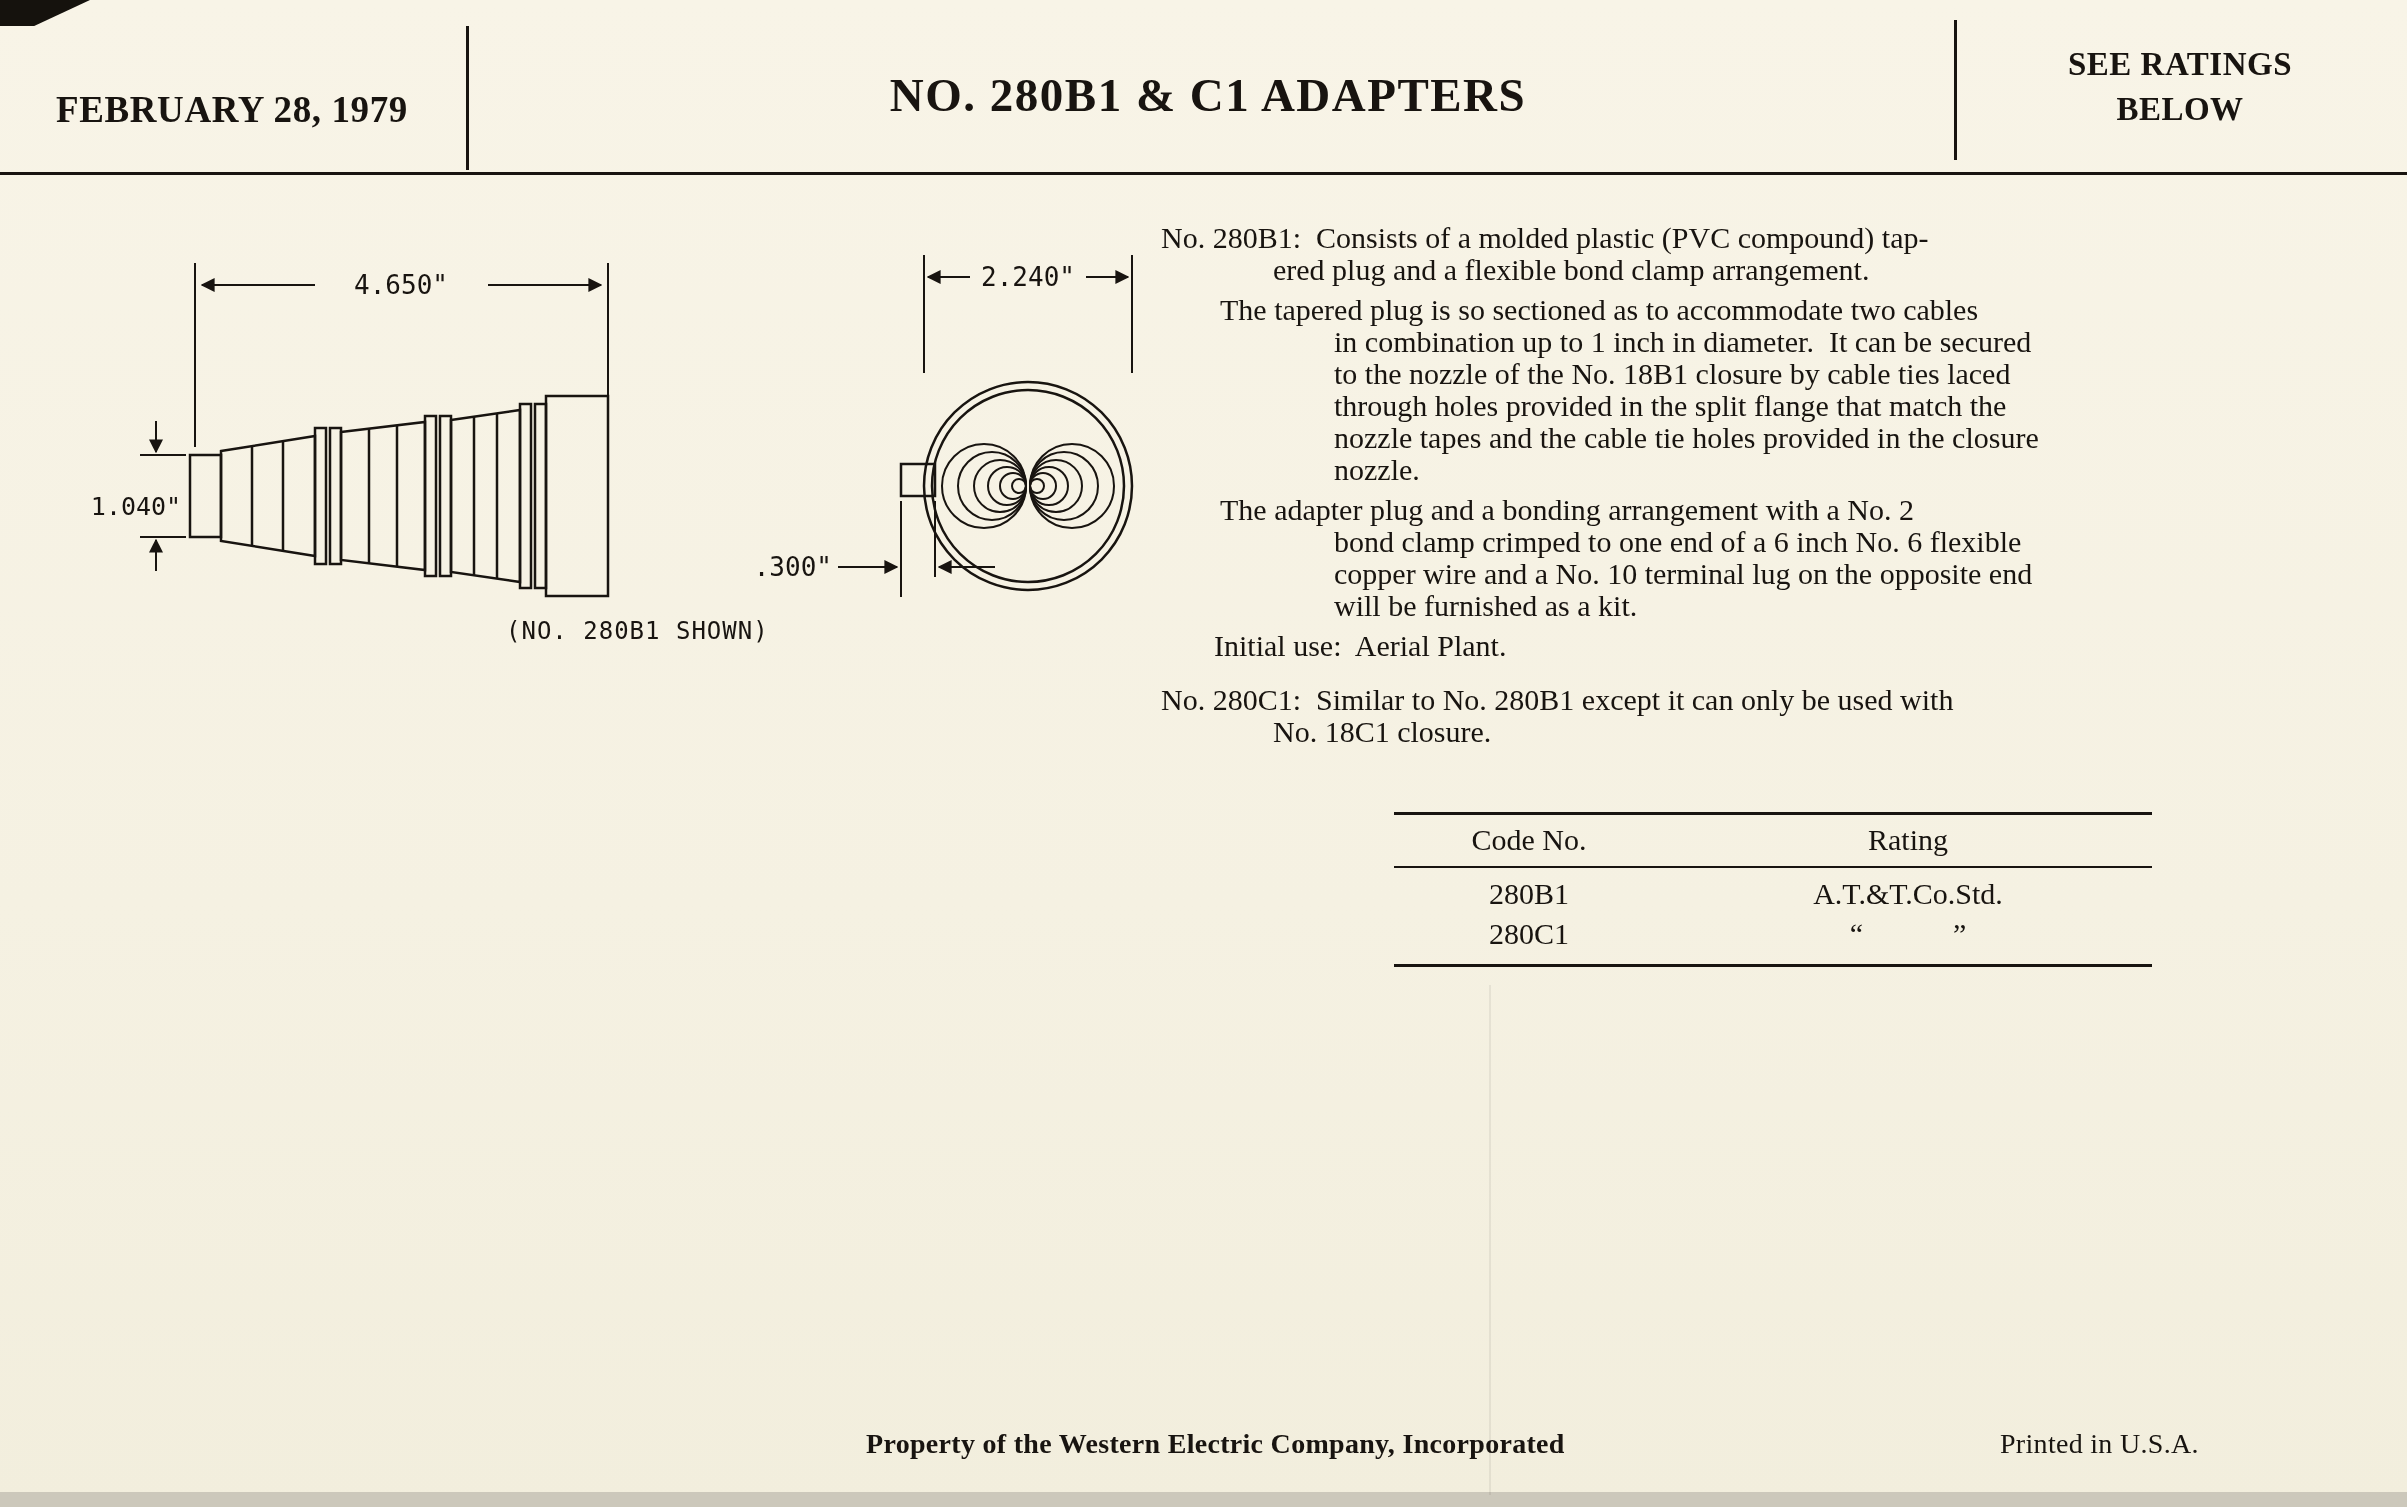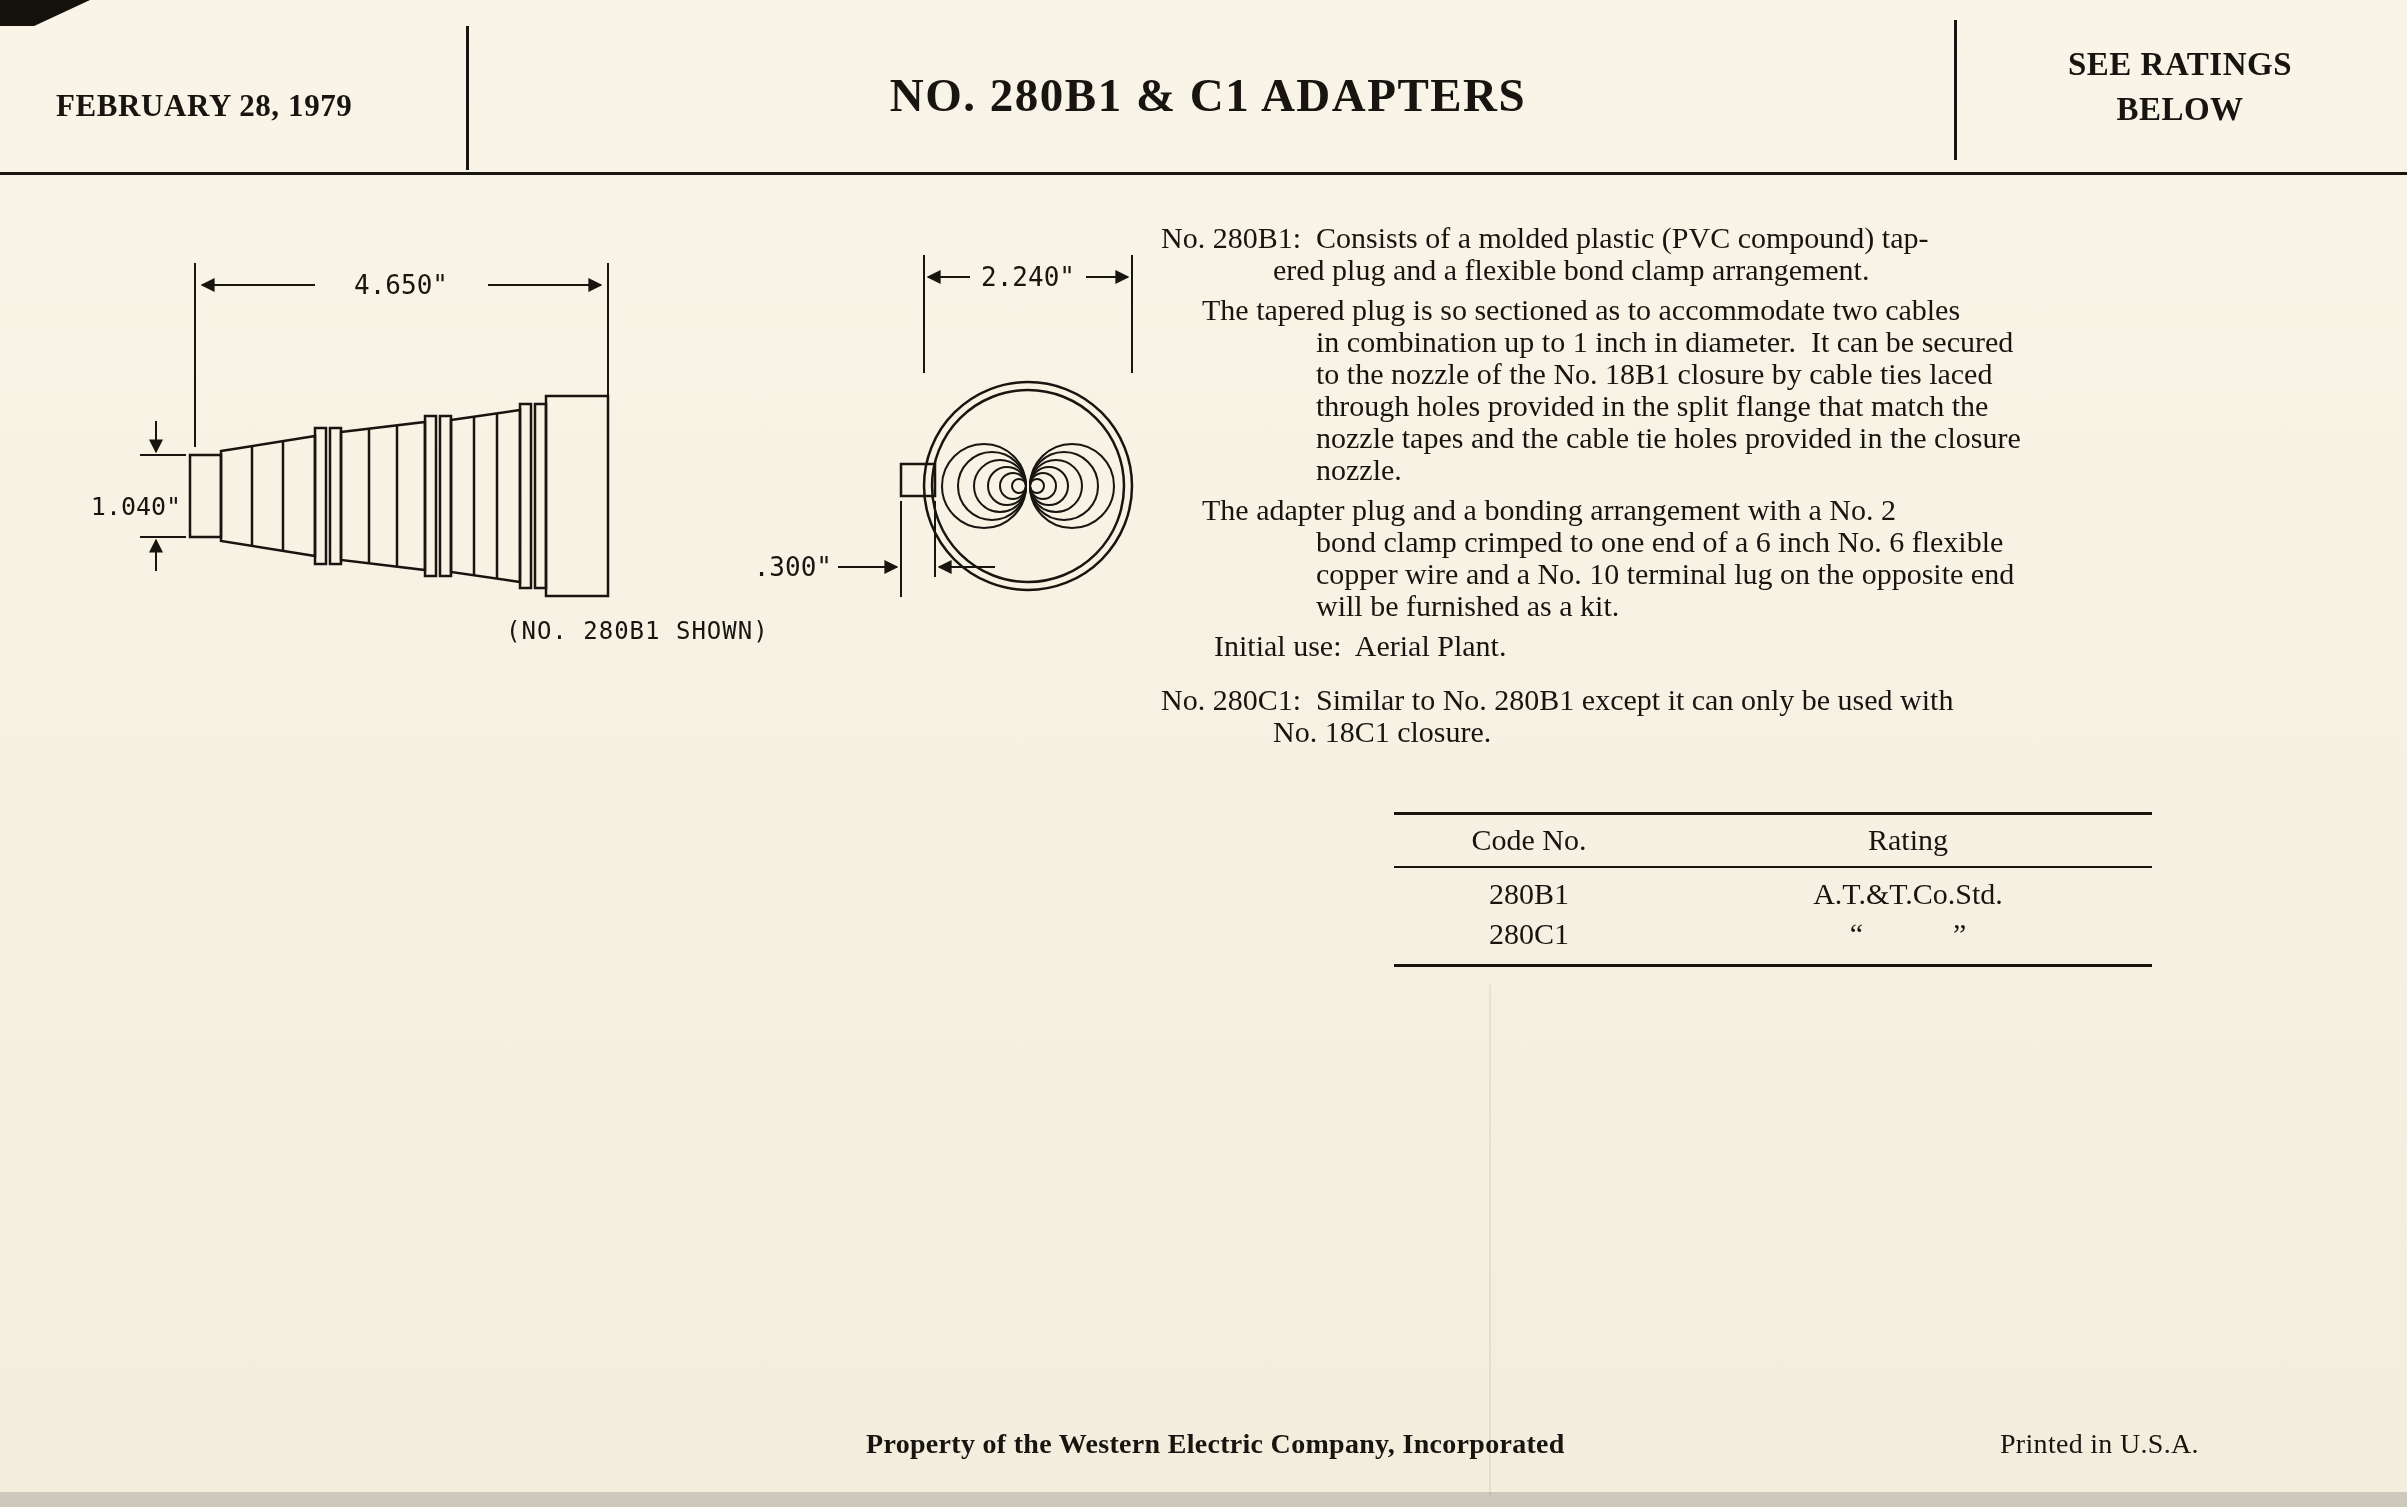--- a/index.html
+++ b/index.html
@@ -14,40 +14,40 @@
     overflow:hidden;
   }
 
   
   .corner-mark { position:absolute; left:0; top:0; width:90px; height:26px;
     background:#15120d; clip-path:polygon(0 0,100% 0,38% 100%,0 100%); }
   .bottom-strip { position:absolute; left:0; top:1492px; width:2407px; height:15px; background:#ccc8bb; }
   .fold-line { position:absolute; left:1489px; top:985px; width:2px; height:510px; background:rgba(40,35,25,0.07); }
 
   
-  .header-date { position:absolute; left:56px; top:88px; font-size:31px; font-weight:bold; letter-spacing:0.6px; }
+  .header-date { position:absolute; left:56px; top:88px; font-size:37px; font-weight:bold; letter-spacing:0.6px; }
   .vdiv-left  { position:absolute; left:466px; top:26px; width:3px; height:144px; background:#181410; }
   .header-title { position:absolute; left:708px; top:68px; width:1000px; text-align:center;
     font-size:47px; font-weight:bold; letter-spacing:1.5px; }
   .vdiv-right { position:absolute; left:1954px; top:20px; width:3px; height:140px; background:#181410; }
   .header-ratings { position:absolute; left:2000px; top:42px; width:360px; text-align:center;
     font-size:33px; font-weight:bold; line-height:45px; letter-spacing:0.5px; }
   .header-rule { position:absolute; left:0; top:172px; width:2407px; height:3px; background:#181410; }
 
   
   .drawing { position:absolute; left:90px; top:215px; }
   .drawing text { font-family:"DejaVu Sans Mono","Liberation Mono",monospace; fill:#181410; stroke:none; }
   .drawing-caption { position:absolute; left:506px; top:617px;
     font-family:"DejaVu Sans Mono","Liberation Mono",monospace; font-size:24px; letter-spacing:1px; }
 
   
   .textcol { position:absolute; left:1161px; top:222px; width:1130px; font-size:30px; line-height:32px; }
   .para { white-space:pre-wrap; margin-bottom:8px; }
   .entry { padding-left:112px; text-indent:-112px; }
-  .sub   { margin-left:41px; padding-left:114px; text-indent:-114px; }
+  .sub   { margin-left:59px; padding-left:114px; text-indent:-114px; }
   .plain { margin-left:53px; }
   .entry2 { margin-top:22px; }
 
   
   .ratings-table { position:absolute; left:1394px; top:812px; width:758px; font-size:30px; }
   .t-rule-heavy { height:3px; background:#181410; }
   .t-rule-light { height:2px; background:#181410; }
   .t-row { display:flex; }
   .t-head { padding:8px 0 9px 0;align-items:flex-end; }
   .t-body { padding:6px 0 10px 0; }

